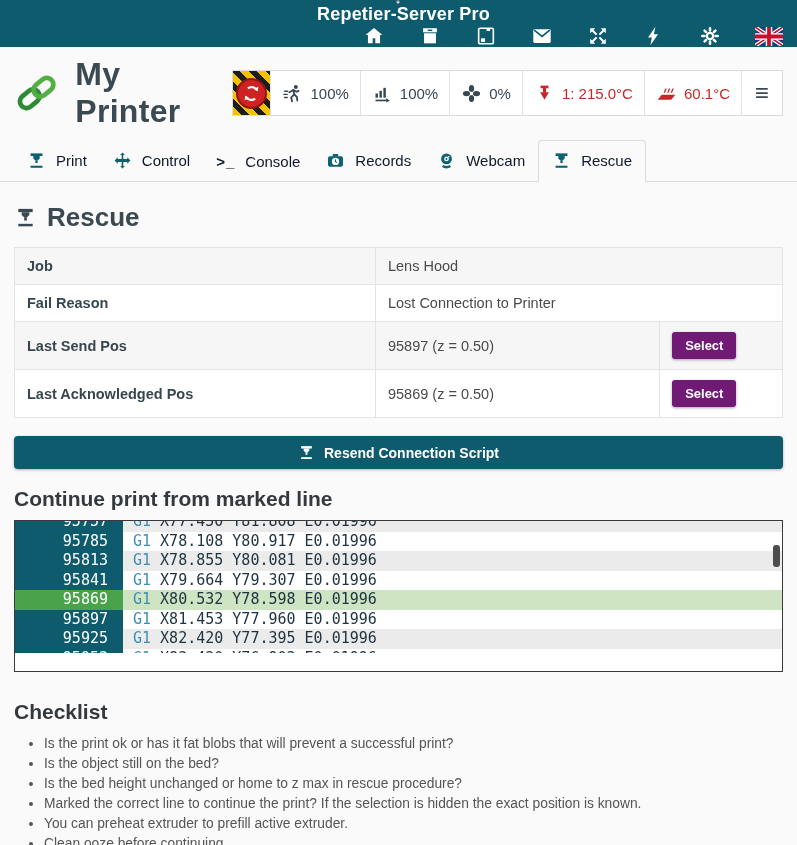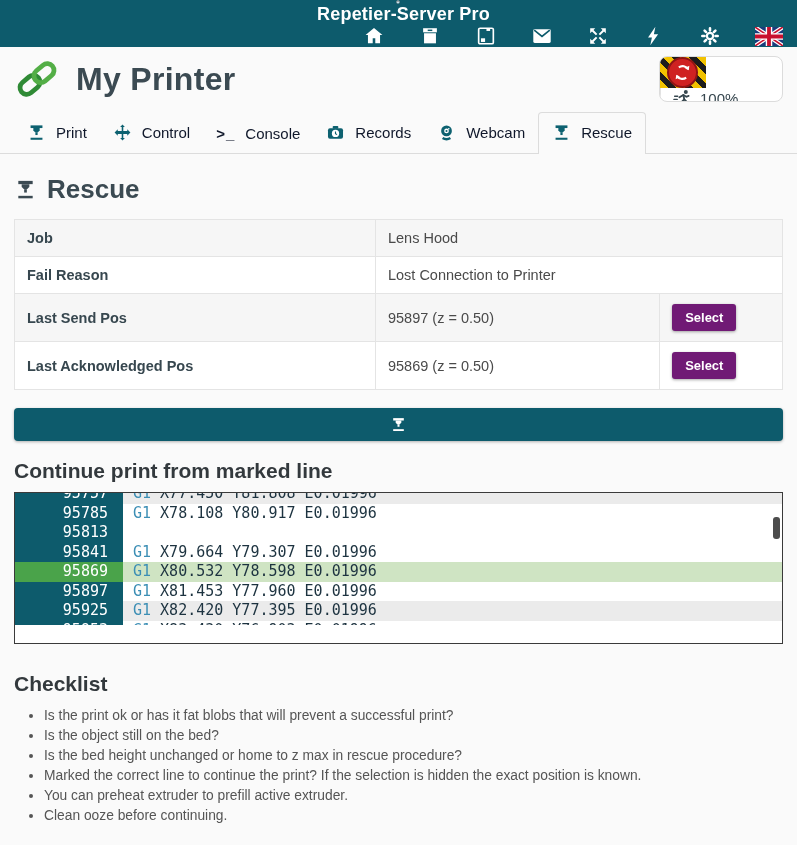--- a/index.html
+++ b/index.html
@@ -33,24 +33,23 @@
     display:flex; align-items:center;
     padding: 9px 14px 6px 14px;
   }
   .chain { width:46px; height:46px; }
   .printer-name { font-size:32px; font-weight:bold; color:#3b4a52; margin-left:16px; letter-spacing:.3px; }
   .status-bar {
     margin-left:auto;
     display:flex; align-items:stretch;
     background:#fff;
     border:1px solid #dcdcdc;
-    border-radius:8px;
+    border-radius:0;
     overflow:hidden;
     height:46px;
-    flex-direction:column;
   }
   .status-cell {
     display:flex; align-items:center; gap:7px;
     padding:0 11px;
     border-left:1px solid #e2e2e2;
     font-size:15px; color:#37474f;
     white-space:nowrap;
   }
   .status-cell:first-child { border-left:none; }
   .status-cell .sicon { width:21px; height:21px; color:#37474f; }
@@ -423,37 +422,39 @@
 
   <button class="btn-wide">
     <svg class="bicon" viewBox="0 0 24 24">
       <g fill="currentColor">
         <path d="M4.5 3h15v3.4h-15z"></path>
         <path d="M8 6.4h8v3l-2.2 2.2h-3.6L8 9.4z"></path>
         <rect x="10.6" y="11.6" width="2.8" height="3.6"></rect>
         <rect x="4.5" y="18.6" width="15" height="2.6"></rect>
       </g>
     </svg>
+    <span>Resend Connection Script</span>
   </button>
 
   <div class="sub-title">Continue print from marked line</div>
 
   <div class="codebox">
     <div class="codeclip">
       <div class="codeinner">
         <div class="crow shade">
           <span class="ln">95757</span>
           <span class="code"><span class="cmd">G1</span><span> X77.450 Y81.808 E0.01996</span></span>
         </div>
         <div class="crow">
           <span class="ln">95785</span>
           <span class="code"><span class="cmd">G1</span><span> X78.108 Y80.917 E0.01996</span></span>
         </div>
         <div class="crow shade">
           <span class="ln">95813</span>
+          <span class="code"><span class="cmd">G1</span><span> X78.855 Y80.081 E0.01996</span></span>
         </div>
         <div class="crow">
           <span class="ln">95841</span>
           <span class="code"><span class="cmd">G1</span><span> X79.664 Y79.307 E0.01996</span></span>
         </div>
         <div class="crow selected">
           <span class="ln">95869</span>
           <span class="code"><span class="cmd">G1</span><span> X80.532 Y78.598 E0.01996</span></span>
         </div>
         <div class="crow">

